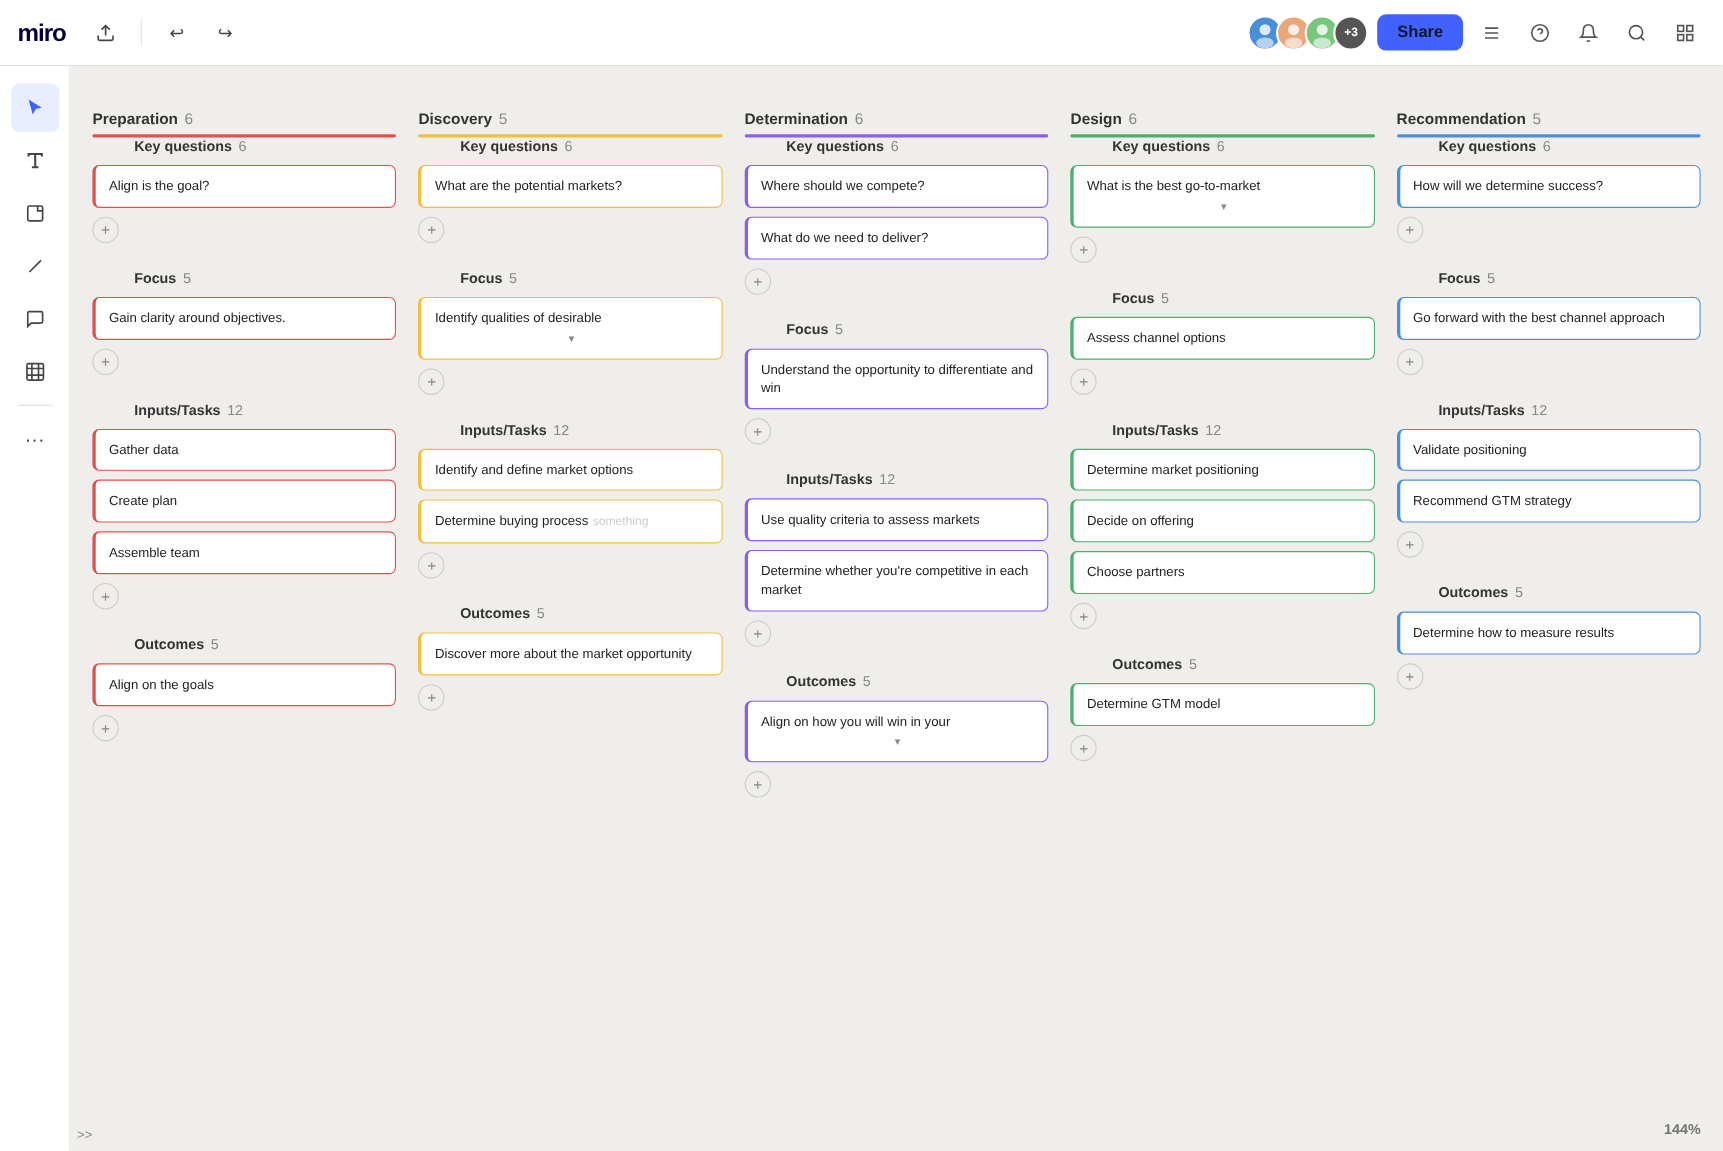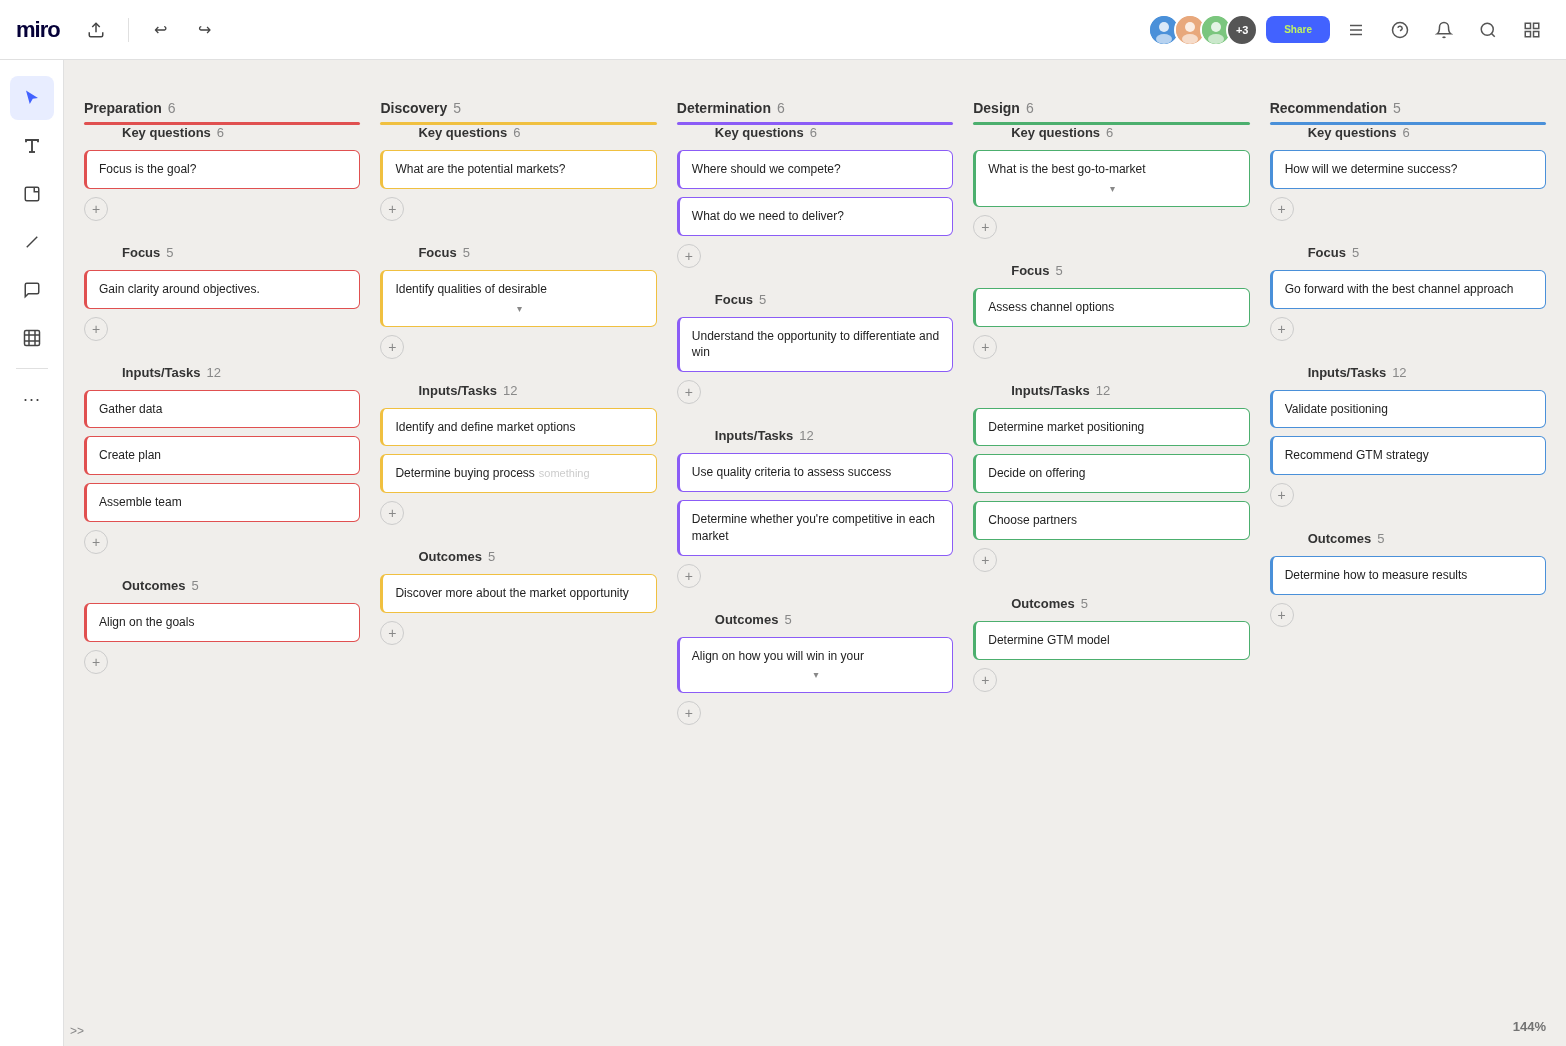--- a/index.html
+++ b/index.html
@@ -22,21 +22,21 @@
     .tb-btn { width: 32px; height: 32px; border-radius: 6px; border: none; background: transparent; cursor: pointer; display: flex; align-items: center; justify-content: center; font-size: 16px; color: #444; }
     .tb-sep { width: 1px; height: 24px; background: #e0e0e0; margin: 0 4px; }
     .tb-right { margin-left: auto; display: flex; align-items: center; gap: 8px; }
     .avatar-group { display: flex; align-items: center; }
     .avatar { width: 32px; height: 32px; border-radius: 50%; border: 2px solid #fff; margin-left: -6px; overflow: hidden; display: flex; align-items: center; justify-content: center; font-size: 11px; font-weight: 600; color: #fff; }
     .avatar:first-child { margin-left: 0; }
     .av1 { background: #4a90d9; }
     .av2 { background: #e8a87c; }
     .av3 { background: #7bc67e; }
     .av-more { background: #555; width: 32px; height: 32px; border-radius: 50%; display: flex; align-items: center; justify-content: center; font-size: 11px; font-weight: 600; color: #fff; margin-left: -6px; border: 2px solid #fff; }
-    .share-btn { background: #4262ff; color: #bef264; border: none; border-radius: 8px; padding: 8px 18px; font-size: 10px; font-weight: 600; cursor: pointer; }
+    .share-btn { background: #4262ff; color: #0f172a; border: none; border-radius: 8px; padding: 8px 18px; font-size: 15px; font-weight: 600; cursor: pointer; }
     .icon-btn { width: 36px; height: 36px; border-radius: 6px; border: none; background: transparent; cursor: pointer; display: flex; align-items: center; justify-content: center; font-size: 18px; color: #555; }
 
     
     #lefttoolbar {
       position: fixed;
       left: 0; top: 60px; bottom: 0;
       width: 64px;
       background: #fff;
       border-right: 1px solid #e0e0e0;
       display: flex;
@@ -310,21 +310,21 @@
     <div class="col-title">
       Preparation<span class="col-count">6</span>
     </div>
     <div class="col-line" style="background:#e05050"></div>
   </div>
         <div class="section">
           <div class="section-header">
             <span>Key questions</span>
             <span class="section-count">6</span>
           </div>
-          <div class="card card-red"><span>Focus is the goal?</span></div>
+          <div class="card card-red"><span>Align is the goal?</span></div>
           <button class="add-btn">+</button>
         </div>
         <div class="section">
           <div class="section-header">
             <span>Focus</span>
             <span class="section-count">5</span>
           </div>
           <div class="card card-red"><span>Gain clarity around objectives.</span></div>
           <button class="add-btn">+</button>
         </div>
@@ -410,21 +410,21 @@
             <span class="section-count">5</span>
           </div>
           <div class="card card-purple"><span>Understand the opportunity to differentiate and win</span></div>
           <button class="add-btn">+</button>
         </div>
         <div class="section">
           <div class="section-header">
             <span>Inputs/Tasks</span>
             <span class="section-count">12</span>
           </div>
-          <div class="card card-purple"><span>Use quality criteria to assess success</span></div>
+          <div class="card card-purple"><span>Use quality criteria to assess markets</span></div>
           <div class="card card-purple"><span>Determine whether you're competitive in each market</span></div>
           <button class="add-btn">+</button>
         </div>
         <div class="section">
           <div class="section-header">
             <span>Outcomes</span>
             <span class="section-count">5</span>
           </div>
           <div class="card card-purple"><span>Align on how you will win in your</span><div class="card-chevron">▾</div></div>
           <button class="add-btn">+</button>

